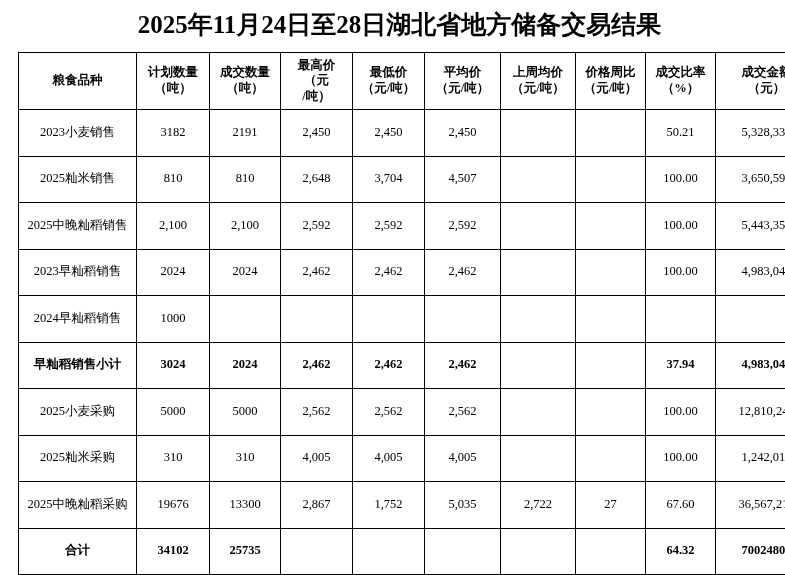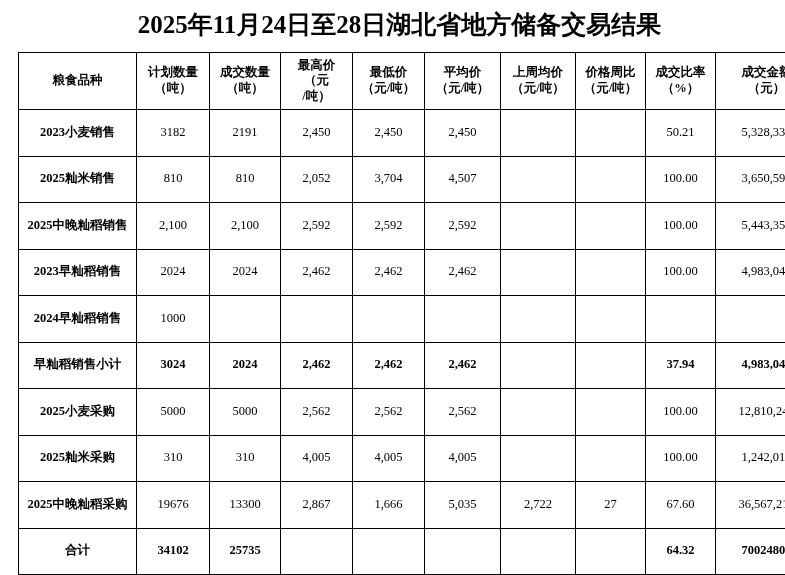--- a/index.html
+++ b/index.html
@@ -55,21 +55,21 @@
   table.report thead th .stack {
     display: block;
   }
   table.report thead th .stack span {
     display: block;
   }
   table.report tbody td {
     height: 45.5px;
   }
   td.label {
-    font-weight: bold;
+    font-weight: normal;
     font-size: 12.5px;
   }
   tr.subtotal td,
   tr.total td {
     font-weight: bold;
     margin-left: 16px;
   }
   td.num {
     font-family: "Liberation Serif", "DejaVu Serif", serif;
   }
@@ -178,21 +178,21 @@
           <td class="num">2,450</td>
           <td class="num"></td>
           <td class="num"></td>
           <td class="num">50.21</td>
           <td class="num">5,328,337</td>
         </tr>
         <tr class="normal">
           <td class="label">2025籼米销售</td>
           <td class="num">810</td>
           <td class="num">810</td>
-          <td class="num">2,052</td>
+          <td class="num">2,648</td>
           <td class="num">3,704</td>
           <td class="num">4,507</td>
           <td class="num"></td>
           <td class="num"></td>
           <td class="num">100.00</td>
           <td class="num">3,650,598</td>
         </tr>
         <tr class="normal">
           <td class="label">2025中晚籼稻销售</td>
           <td class="num">2,100</td>
@@ -263,21 +263,21 @@
           <td class="num"></td>
           <td class="num"></td>
           <td class="num">100.00</td>
           <td class="num">1,242,013</td>
         </tr>
         <tr class="normal">
           <td class="label">2025中晚籼稻采购</td>
           <td class="num">19676</td>
           <td class="num">13300</td>
           <td class="num">2,867</td>
-          <td class="num">1,666</td>
+          <td class="num">1,752</td>
           <td class="num">5,035</td>
           <td class="num">2,722</td>
           <td class="num">27</td>
           <td class="num">67.60</td>
           <td class="num">36,567,218</td>
         </tr>
         <tr class="total">
           <td class="label">合计</td>
           <td class="num">34102</td>
           <td class="num">25735</td>

